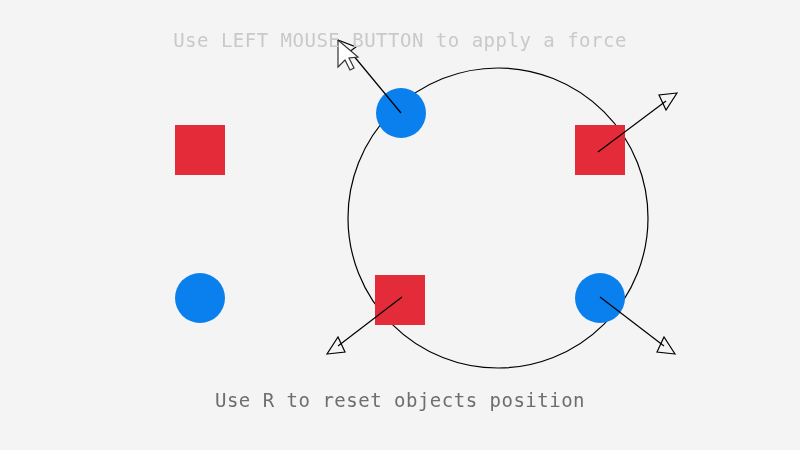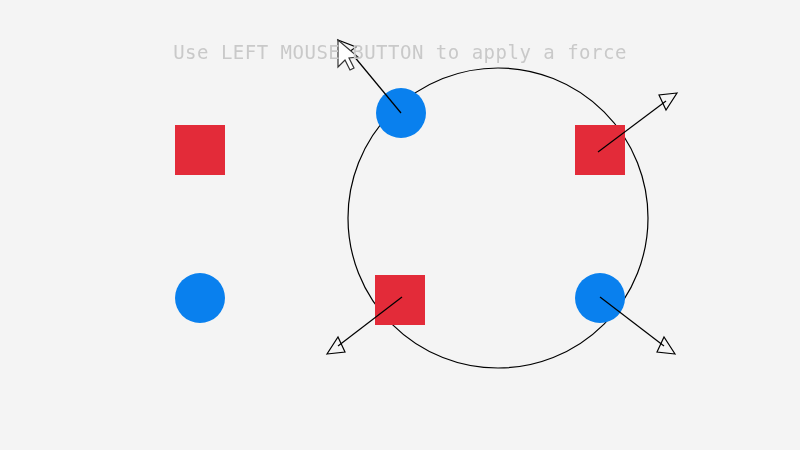--- a/index.html
+++ b/index.html
@@ -30,21 +30,21 @@
     width: 800px;
     text-align: center;
     left: 0;
     font-family: "DejaVu Sans Mono", monospace;
     font-size: 19px;
     letter-spacing: 0.5px;
     white-space: pre;
     pointer-events: none;
   }
   #hint-top {
-    top: 41px;
+    top: 29px;
     color: #c9c9c9;
     text-align: center;
   }
   #hint-bottom {
     top: 389px;
     color: #6e6e6e;
   }
 </style>
 </head>
 <body>
@@ -89,14 +89,15 @@
       <path d="M 675 354 L 657 352 L 664 337 Z" fill="none" stroke="#000000" stroke-width="1.2"></path>
     </g>
 
     <g>
       <path d="M 338 40 L 338 67 L 345 60 L 350 70 L 354 68 L 349 58 L 358 57 Z" fill="#ffffff" stroke="#333333" stroke-width="1.2" stroke-linejoin="miter"></path>
     </g>
   </svg>
 
   <div class="hud-text" id="hint-top" style="color: rgb(201, 201, 201);">Use LEFT MOUSE BUTTON to apply a force</div>
 
+  <div class="hud-text" id="hint-bottom" style="color: rgb(110, 110, 110);">Use R to reset objects position</div>
 
 </div>
 
 </body></html>

